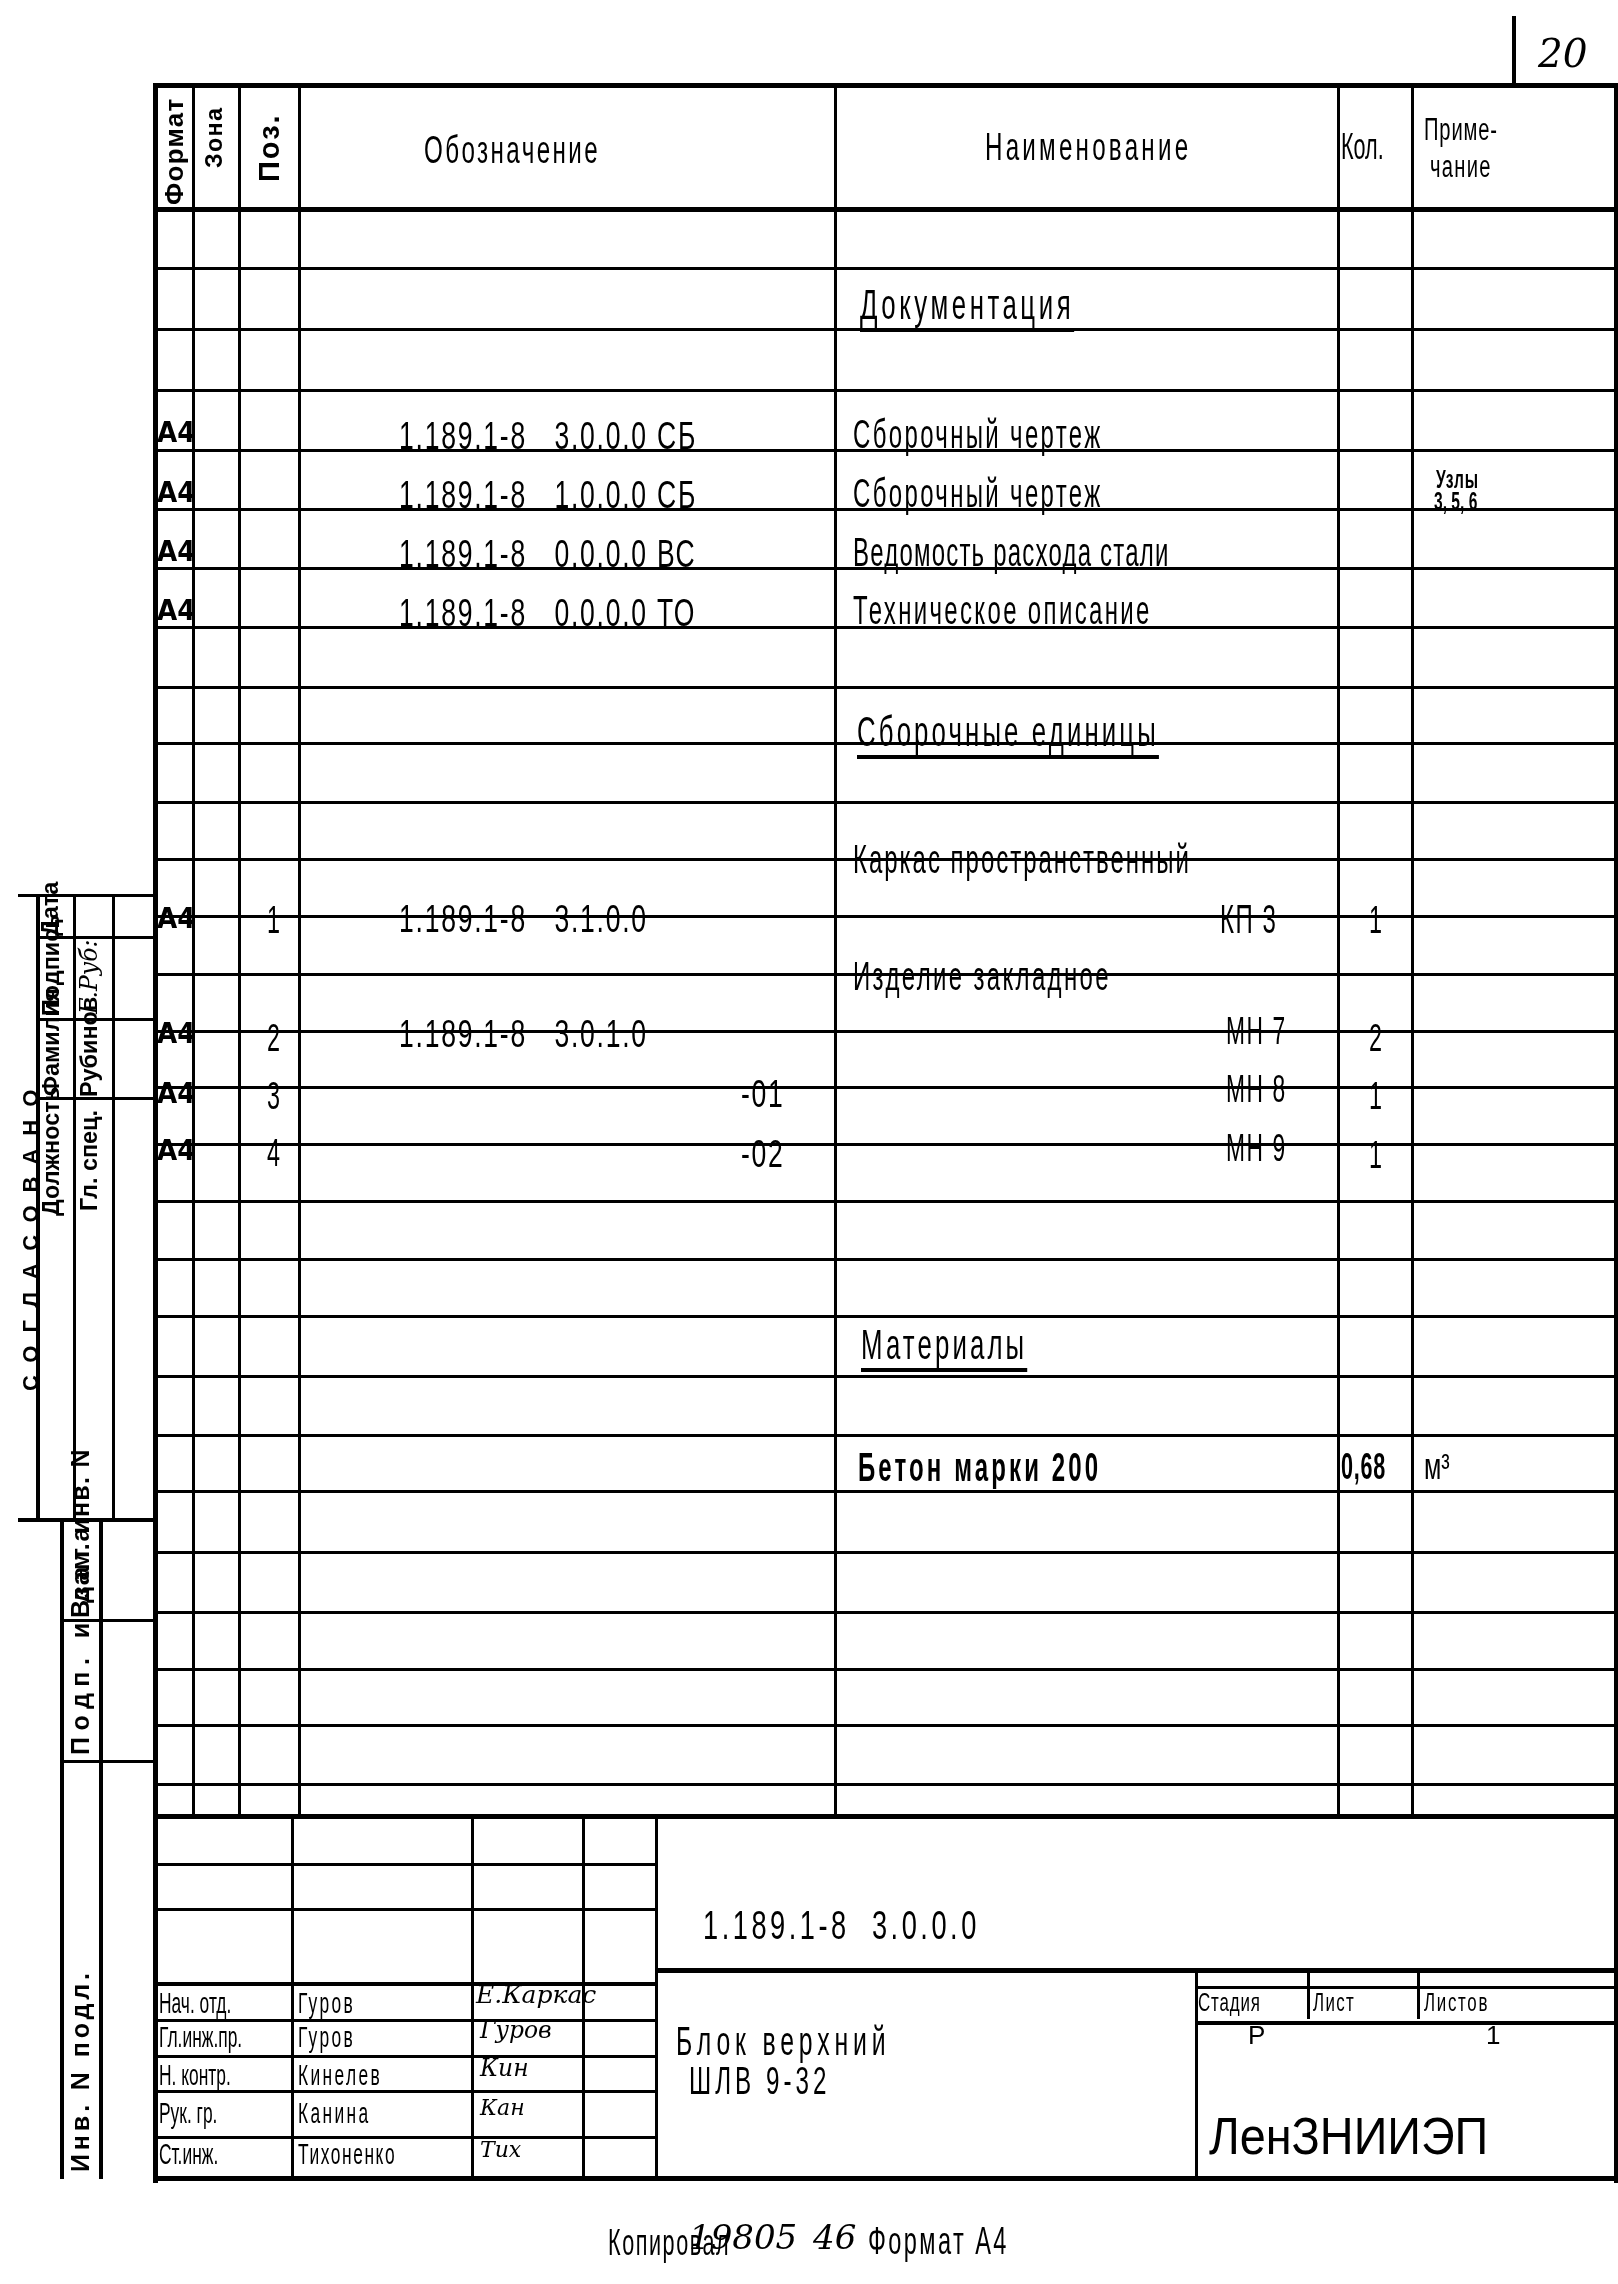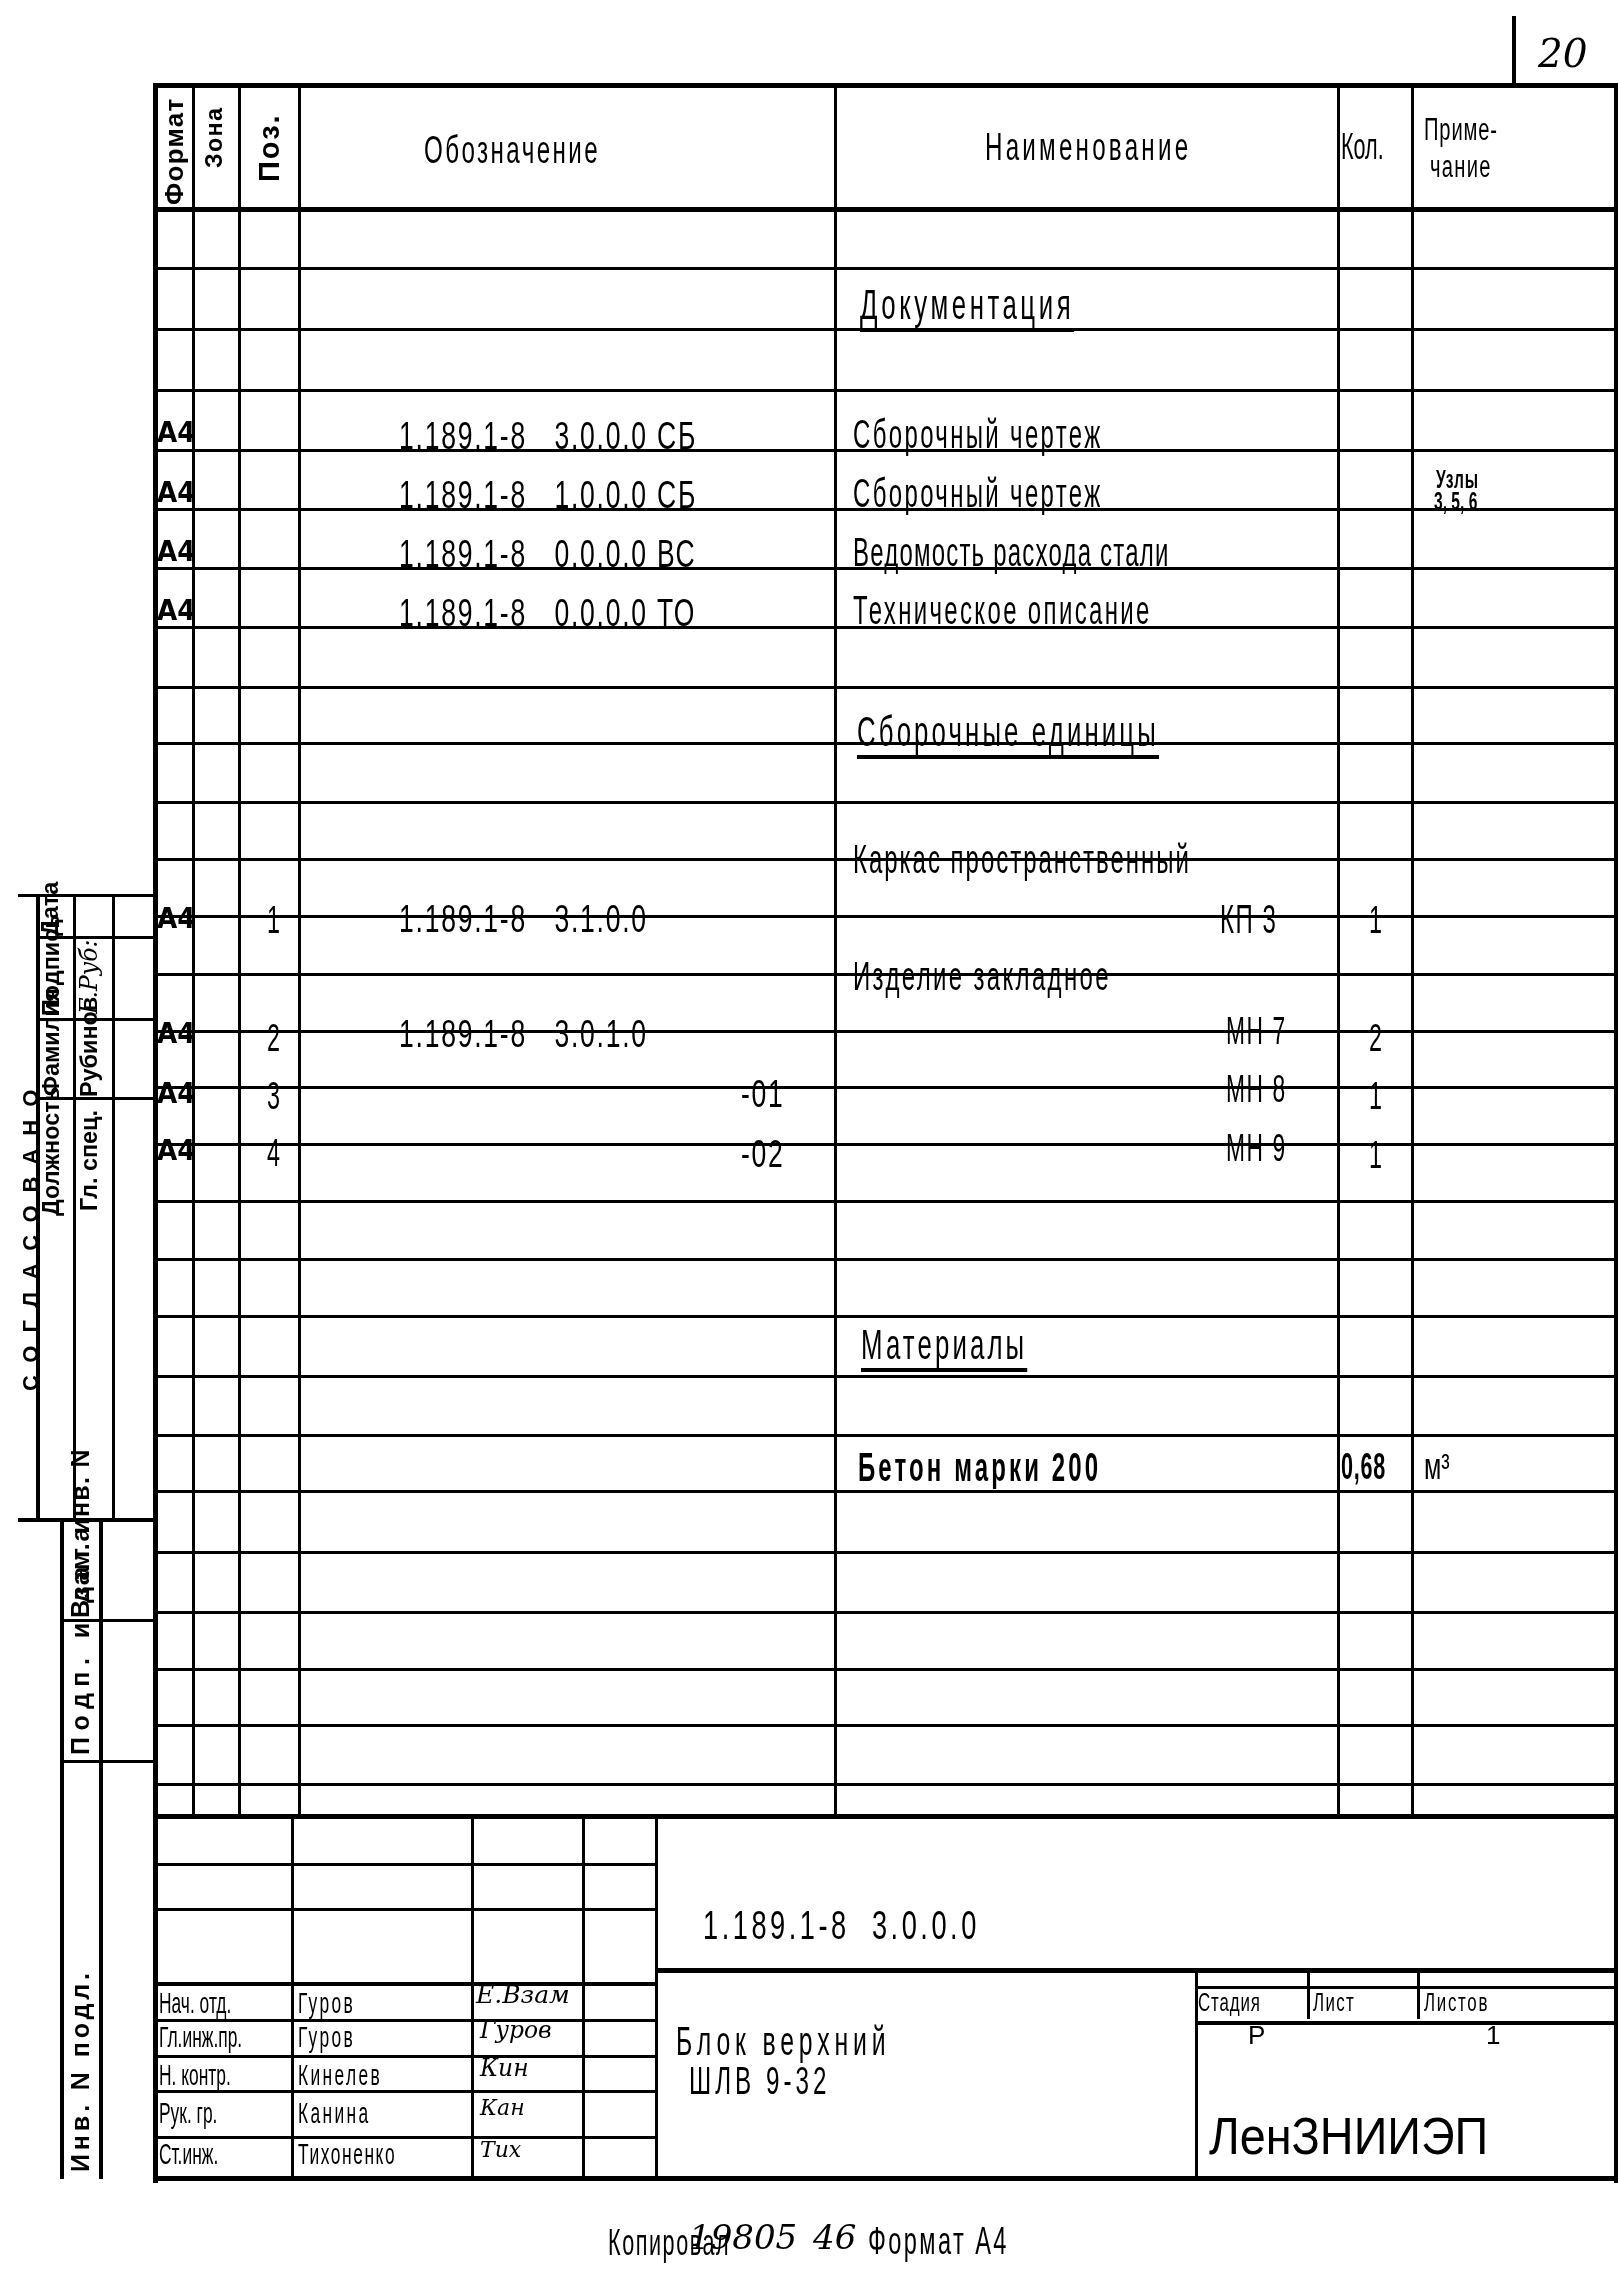--- a/index.html
+++ b/index.html
@@ -178,21 +178,21 @@
 <div class="txt cond" style="left:689px;top:2061px;font-size:39px;letter-spacing:6.5px;transform:scaleX(0.62);">ШЛВ 9-32</div>
 <div class="txt cond" style="left:1198px;top:1989px;font-size:26px;letter-spacing:1.3px;transform:scaleX(0.65);">Стадия</div>
 <div class="txt cond" style="left:1313px;top:1989px;font-size:26px;letter-spacing:2px;transform:scaleX(0.65);">Лист</div>
 <div class="txt cond" style="left:1424px;top:1989px;font-size:26px;letter-spacing:2.6px;transform:scaleX(0.65);">Листов</div>
 <div class="txt cond" style="left:1248px;top:2022px;font-size:26px;">Р</div>
 <div class="txt cond" style="left:1486px;top:2022px;font-size:26px;">1</div>
 <div class="txt" style="left:1209px;top:2110px;font-size:52px;font-family:'Liberation Sans',sans-serif;transform:scaleX(0.9);">ЛенЗНИИЭП</div>
 
 <div class="txt cond" style="left:159px;top:1989px;font-size:29px;transform:scaleX(0.6);">Нач. отд.</div>
 <div class="txt cond" style="left:298px;top:1989px;font-size:29px;letter-spacing:3.9px;transform:scaleX(0.6);">Гуров</div>
-<div class="txt hand" style="left:476px;top:1982px;font-size:25px;">Е.Взам</div>
+<div class="txt hand" style="left:476px;top:1982px;font-size:25px;">Е.Каркас</div>
 <div class="txt cond" style="left:159px;top:2023px;font-size:29px;transform:scaleX(0.6);">Гл.инж.пр.</div>
 <div class="txt cond" style="left:298px;top:2023px;font-size:29px;letter-spacing:3.9px;transform:scaleX(0.6);">Гуров</div>
 <div class="txt hand" style="left:480px;top:2019px;font-size:23.4px;">Гуров</div>
 <div class="txt cond" style="left:159px;top:2061px;font-size:29px;transform:scaleX(0.6);">Н. контр.</div>
 <div class="txt cond" style="left:298px;top:2061px;font-size:29px;letter-spacing:3.9px;transform:scaleX(0.6);">Кинелев</div>
 <div class="txt hand" style="left:480px;top:2057px;font-size:23.4px;">Кин</div>
 <div class="txt cond" style="left:159px;top:2099px;font-size:29px;transform:scaleX(0.6);">Рук. гр.</div>
 <div class="txt cond" style="left:298px;top:2099px;font-size:29px;letter-spacing:3.9px;transform:scaleX(0.6);">Канина</div>
 <div class="txt hand" style="left:480px;top:2097px;font-size:22px;">Кан</div>
 <div class="txt cond" style="left:159px;top:2140px;font-size:29px;transform:scaleX(0.6);">Ст.инж.</div>

